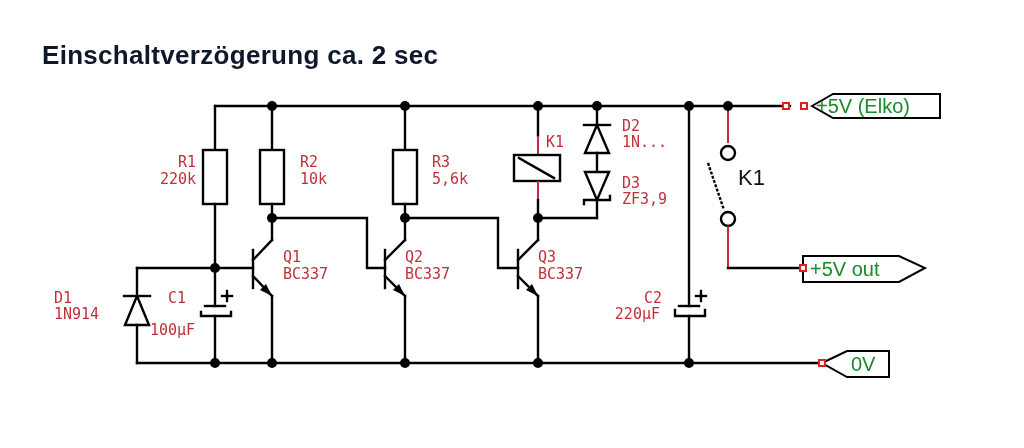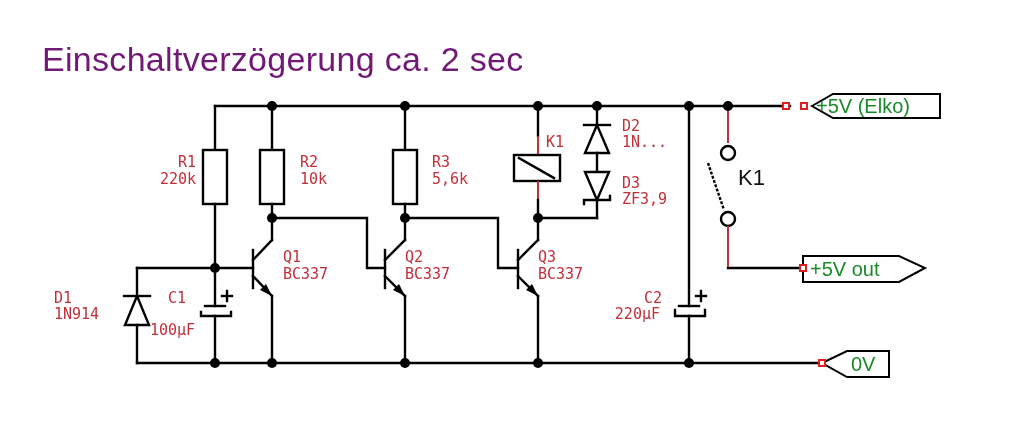--- a/index.html
+++ b/index.html
@@ -1,20 +1,20 @@
 <!DOCTYPE html>
 <html><head>
   <meta charset="utf-8">
   <style>
     html, body { margin: 0; padding: 0; background: #ffffff; }
     body { width: 1024px; height: 448px; overflow: hidden; position: relative; }
     .title {
       position: absolute; left: 42px; top: 40px;
-      font-family: "Liberation Sans", sans-serif; font-weight: normal;
-      font-size: 34px; color: #701a75; letter-spacing: 0.3px;
+      font-family: "Liberation Sans", sans-serif; font-weight: bold;
+      font-size: 26px; color: #0f172a; letter-spacing: 0.3px;
     }
     svg { position: absolute; left: 0; top: 0; }
     .w { stroke: #000; stroke-width: 2.4; fill: none; stroke-linecap: square; }
     .wr { stroke: #c0303a; stroke-width: 2; fill: none; }
     .comp { stroke: #000; stroke-width: 2.4; fill: #fff; }
     .lbl { font-family: "DejaVu Sans Mono", monospace; font-size: 15px; fill: #c0303a; }
     .lblk { font-family: "Liberation Sans", sans-serif; font-size: 22px; fill: #111; }
     .port { font-family: "Liberation Sans", sans-serif; font-size: 20px; fill: #1a8a2a; }
     .dot { fill: #000; }
     .pin { fill: #fff; stroke: #e02020; stroke-width: 2; }

